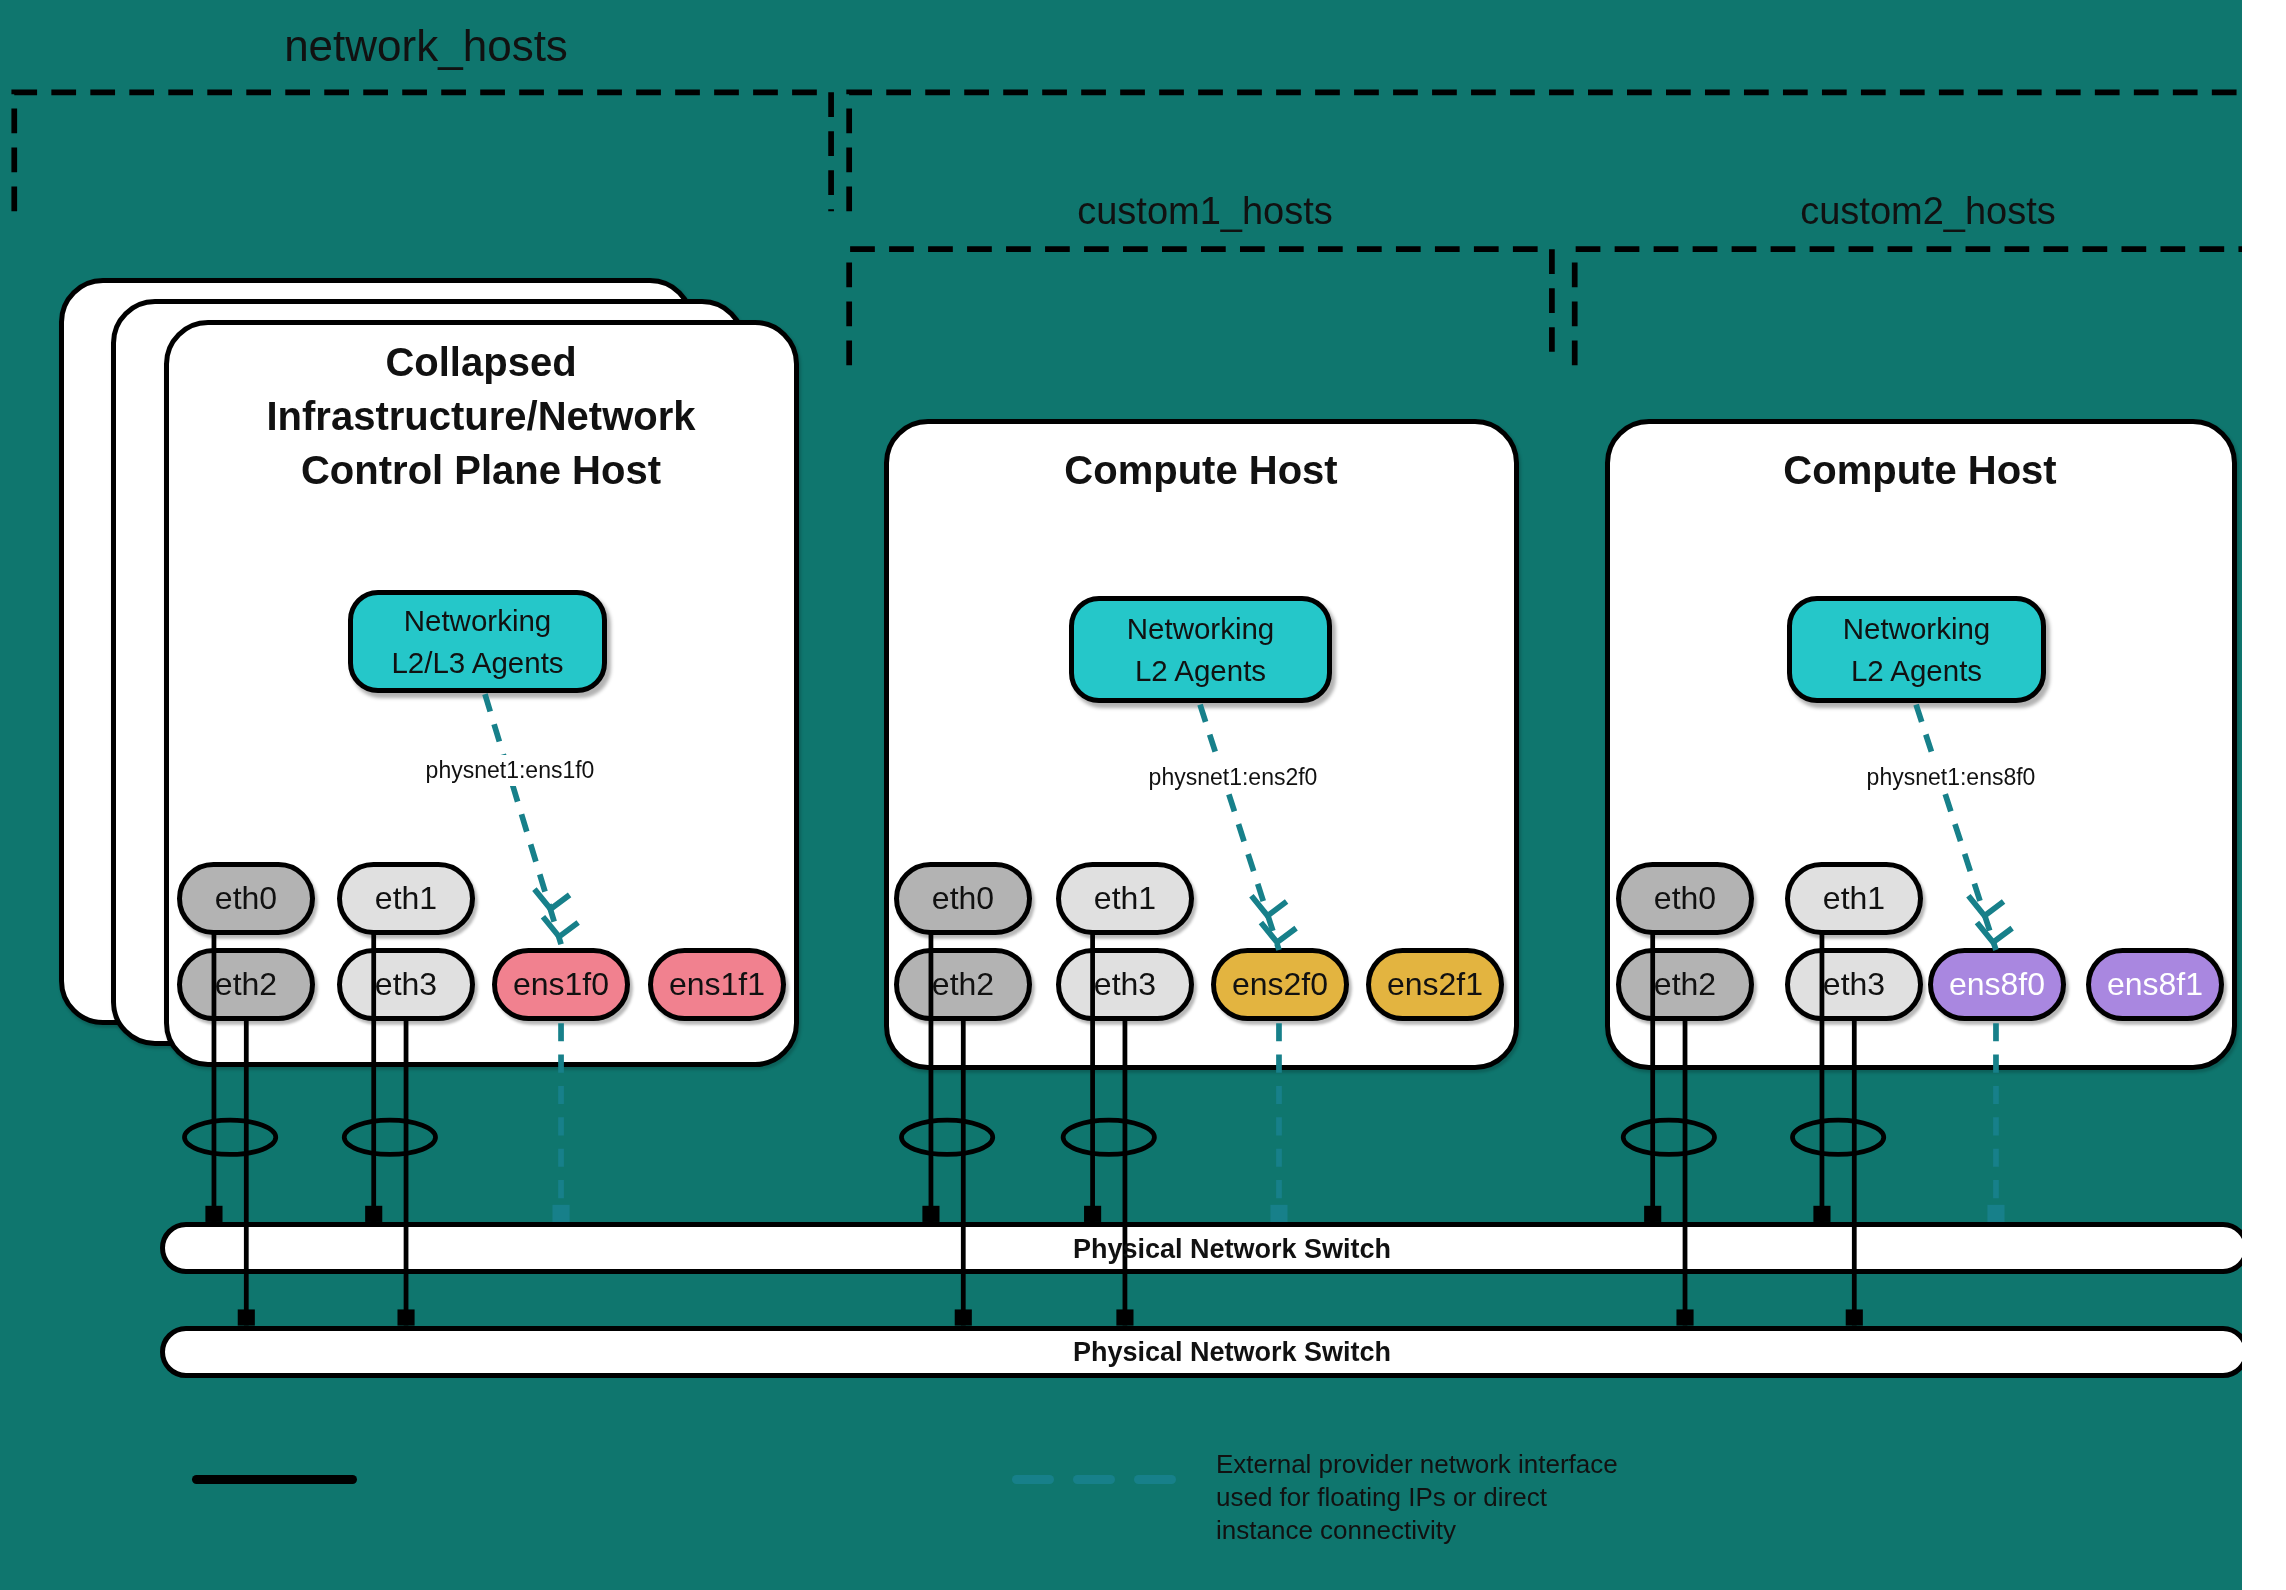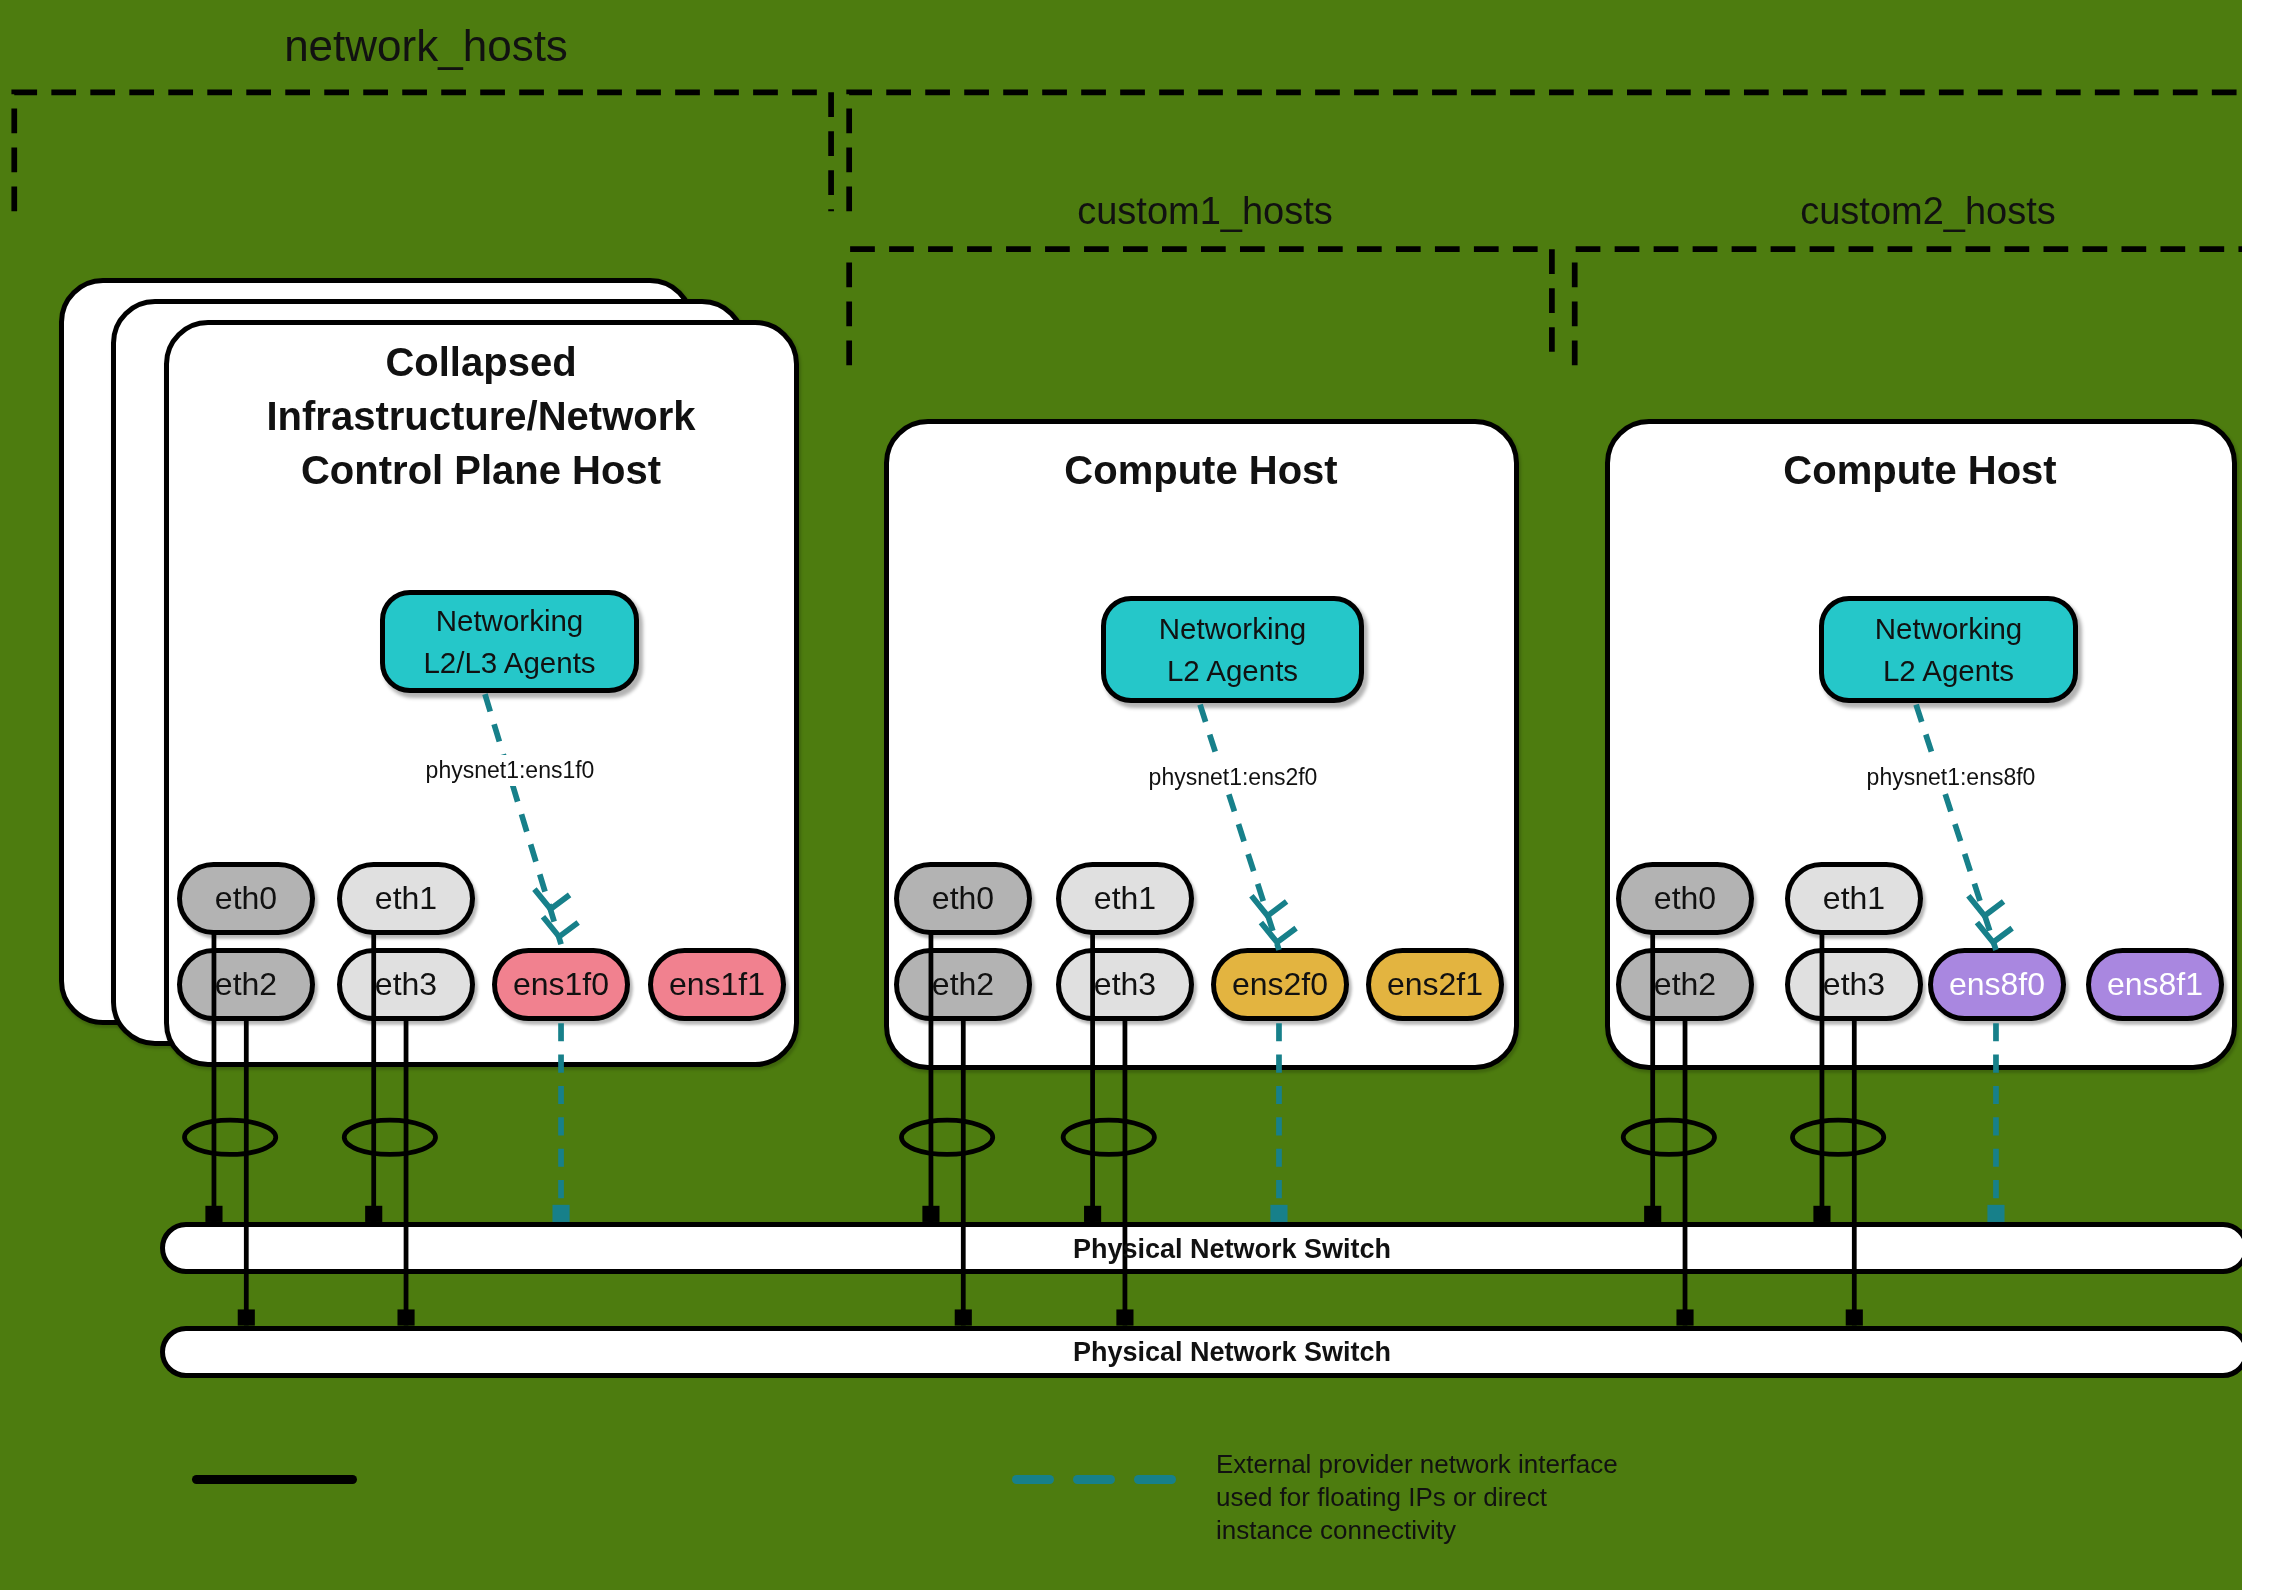--- a/index.html
+++ b/index.html
@@ -1,28 +1,28 @@
 <!DOCTYPE html>
 <html style="--ink: #111111; --teal-box: #25c7c9; --teal-line: #17808a; --pill-gray-dark: #b3b3b3; --pill-gray-light: #e0e0e0; --pill-pink: #f1818f; --pill-gold: #e3b440; --pill-purple: #a987e0;font-size:15px"><head>
 <meta charset="utf-8">
 <style>
   html,body{margin:0;padding:0;background:#ffffff;}
   .stage{
-    position:relative;width:2242px;height:1590px;background:#4d7c0f;overflow:hidden;
+    position:relative;width:2242px;height:1590px;background:#0f766e;overflow:hidden;
     font-family:"Liberation Sans","DejaVu Sans",sans-serif;color:#111;
   }
   .group-label{position:absolute;transform:translateX(-50%);font-size:44px;white-space:nowrap;color:#111;}
   .group-label.sub{font-size:38px;}
   .card{position:absolute;background:#fff;border:5.7px solid #000;border-radius:44px;box-shadow:1.9px 2.9px 2.9px rgba(0,0,0,.18);box-sizing:border-box;}
   .host-title{position:absolute;transform:translateX(-50%);font-weight:bold;font-size:40px;line-height:54px;text-align:center;white-space:pre-line;z-index:4;}
   .agent{
     position:absolute;background:var(--teal-box,#25c7c9);border:5.7px solid #000;border-radius:30px;
     display:flex;align-items:center;justify-content:center;text-align:center;
     font-size:29.5px;line-height:42px;white-space:pre-line;z-index:4;
-    box-shadow:3.8px 4.8px 3.8px rgba(0,0,0,.30);box-sizing:border-box;margin-left:32px;
+    box-shadow:3.8px 4.8px 3.8px rgba(0,0,0,.30);box-sizing:border-box;
   }
   .pill{
     position:absolute;width:138px;height:73px;border:5.7px solid #000;border-radius:38px;
     display:flex;align-items:center;justify-content:center;font-size:32px;z-index:4;
     box-shadow:2.9px 3.8px 2.9px rgba(0,0,0,.28);box-sizing:border-box;
   }
   .pill.gray-dark{background:var(--pill-gray-dark,#b3b3b3);}
   .pill.gray-light{background:var(--pill-gray-light,#e0e0e0);}
   .pill.pink{background:var(--pill-pink,#f1818f);}
   .pill.gold{background:var(--pill-gold,#e3b440);}

